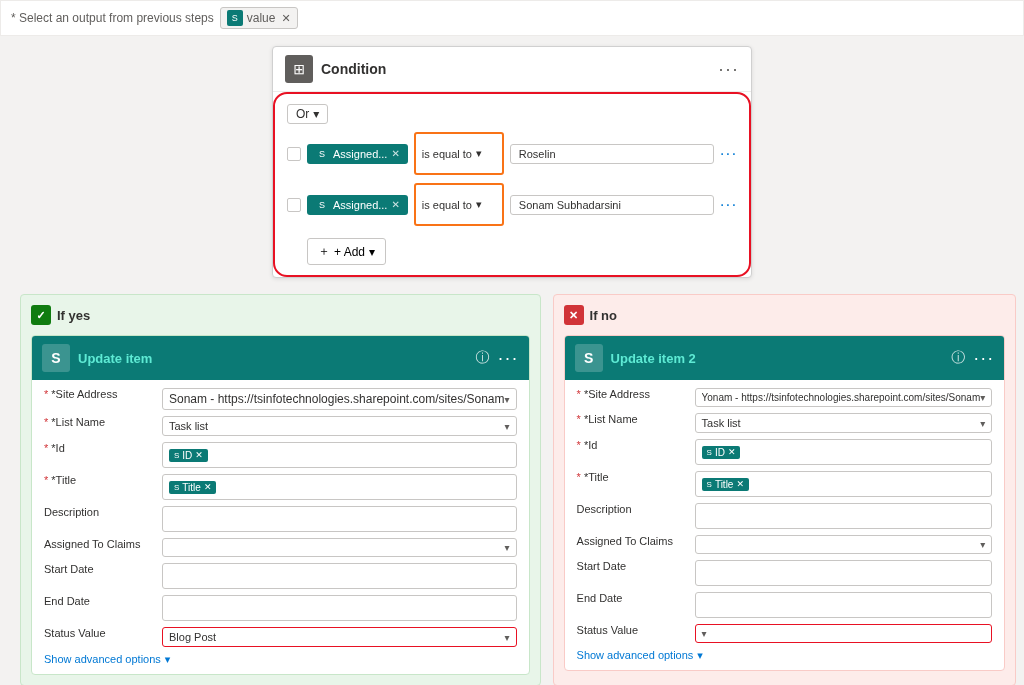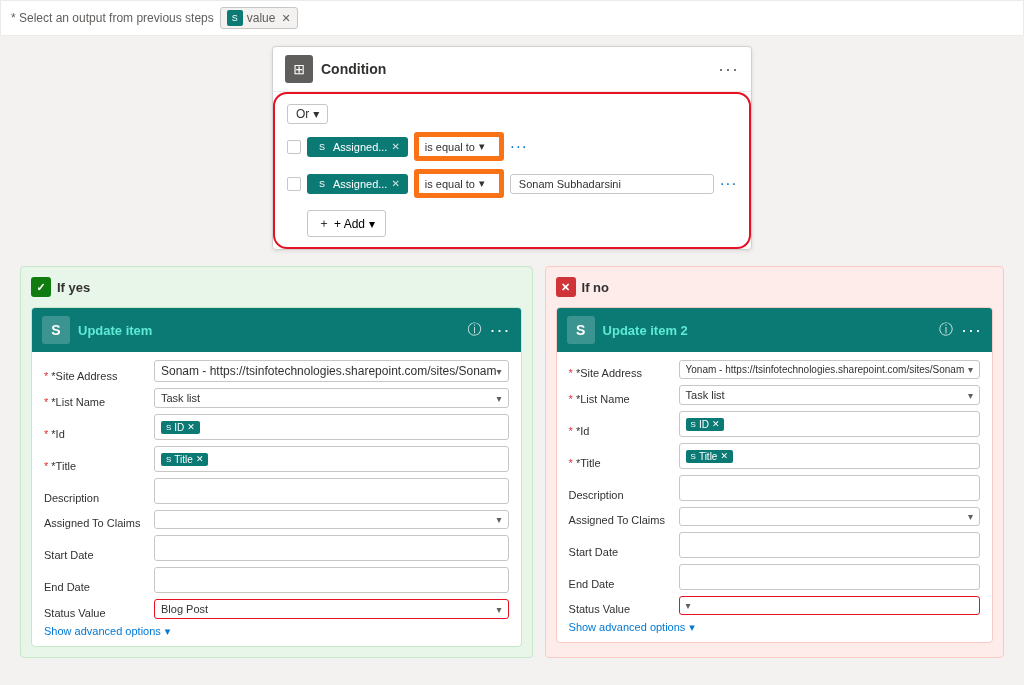--- a/index.html
+++ b/index.html
@@ -153,23 +153,23 @@
       white-space: nowrap;
     }
 
     .field-chip .x-btn {
       font-size: 10px;
       cursor: pointer;
       opacity: 0.8;
     }
 
     .condition-dropdown {
-      border: 5px solid #f97316;
-      border-radius: 3px;
-      padding: 3px 6px;
+      border: 2px solid #f97316;
+      border-radius: 3px;
+      padding: 13px 6px;
       font-size: 11px;
       background: #fff;
       display: flex;
       align-items: center;
       gap: 4px;
       min-width: 90px;
     }
 
     .condition-value {
       border: 1px solid #c8c6c4;
@@ -323,23 +323,23 @@
       cursor: pointer;
       letter-spacing: 1px;
     }
 
     .update-body {
       padding: 8px 12px;
     }
 
     .form-row {
       display: flex;
-      align-items: flex-end;
+      align-items: flex-start;
       margin-bottom: 6px;
-      gap: 0;
+      gap: 8px;
     }
 
     .form-label {
       color: #323130;
       font-size: 11px;
       min-width: 110px;
       flex-shrink: 0;
     }
 
     .form-label.required::before {
@@ -440,20 +440,23 @@
         <div class="checkbox"></div>
         <div class="field-chip">
           <span style="background:#0b7a75;color:white;font-size:9px;width:14px;height:14px;display:flex;align-items:center;justify-content:center;border-radius:2px;">S</span>
           <span>Assigned...</span>
           <span class="x-btn">✕</span>
         </div>
         <div class="condition-dropdown">
           <span>is equal to</span>
           <span>▾</span>
         </div>
+        <div class="condition-value">
+          <span>Roselin</span>
+        </div>
         <span class="row-dots">···</span>
       </div>
 
       
       <div class="condition-row">
         <div class="checkbox"></div>
         <div class="field-chip">
           <span style="background:#0b7a75;color:white;font-size:9px;width:14px;height:14px;display:flex;align-items:center;justify-content:center;border-radius:2px;">S</span>
           <span>Assigned...</span>
           <span class="x-btn">✕</span>

